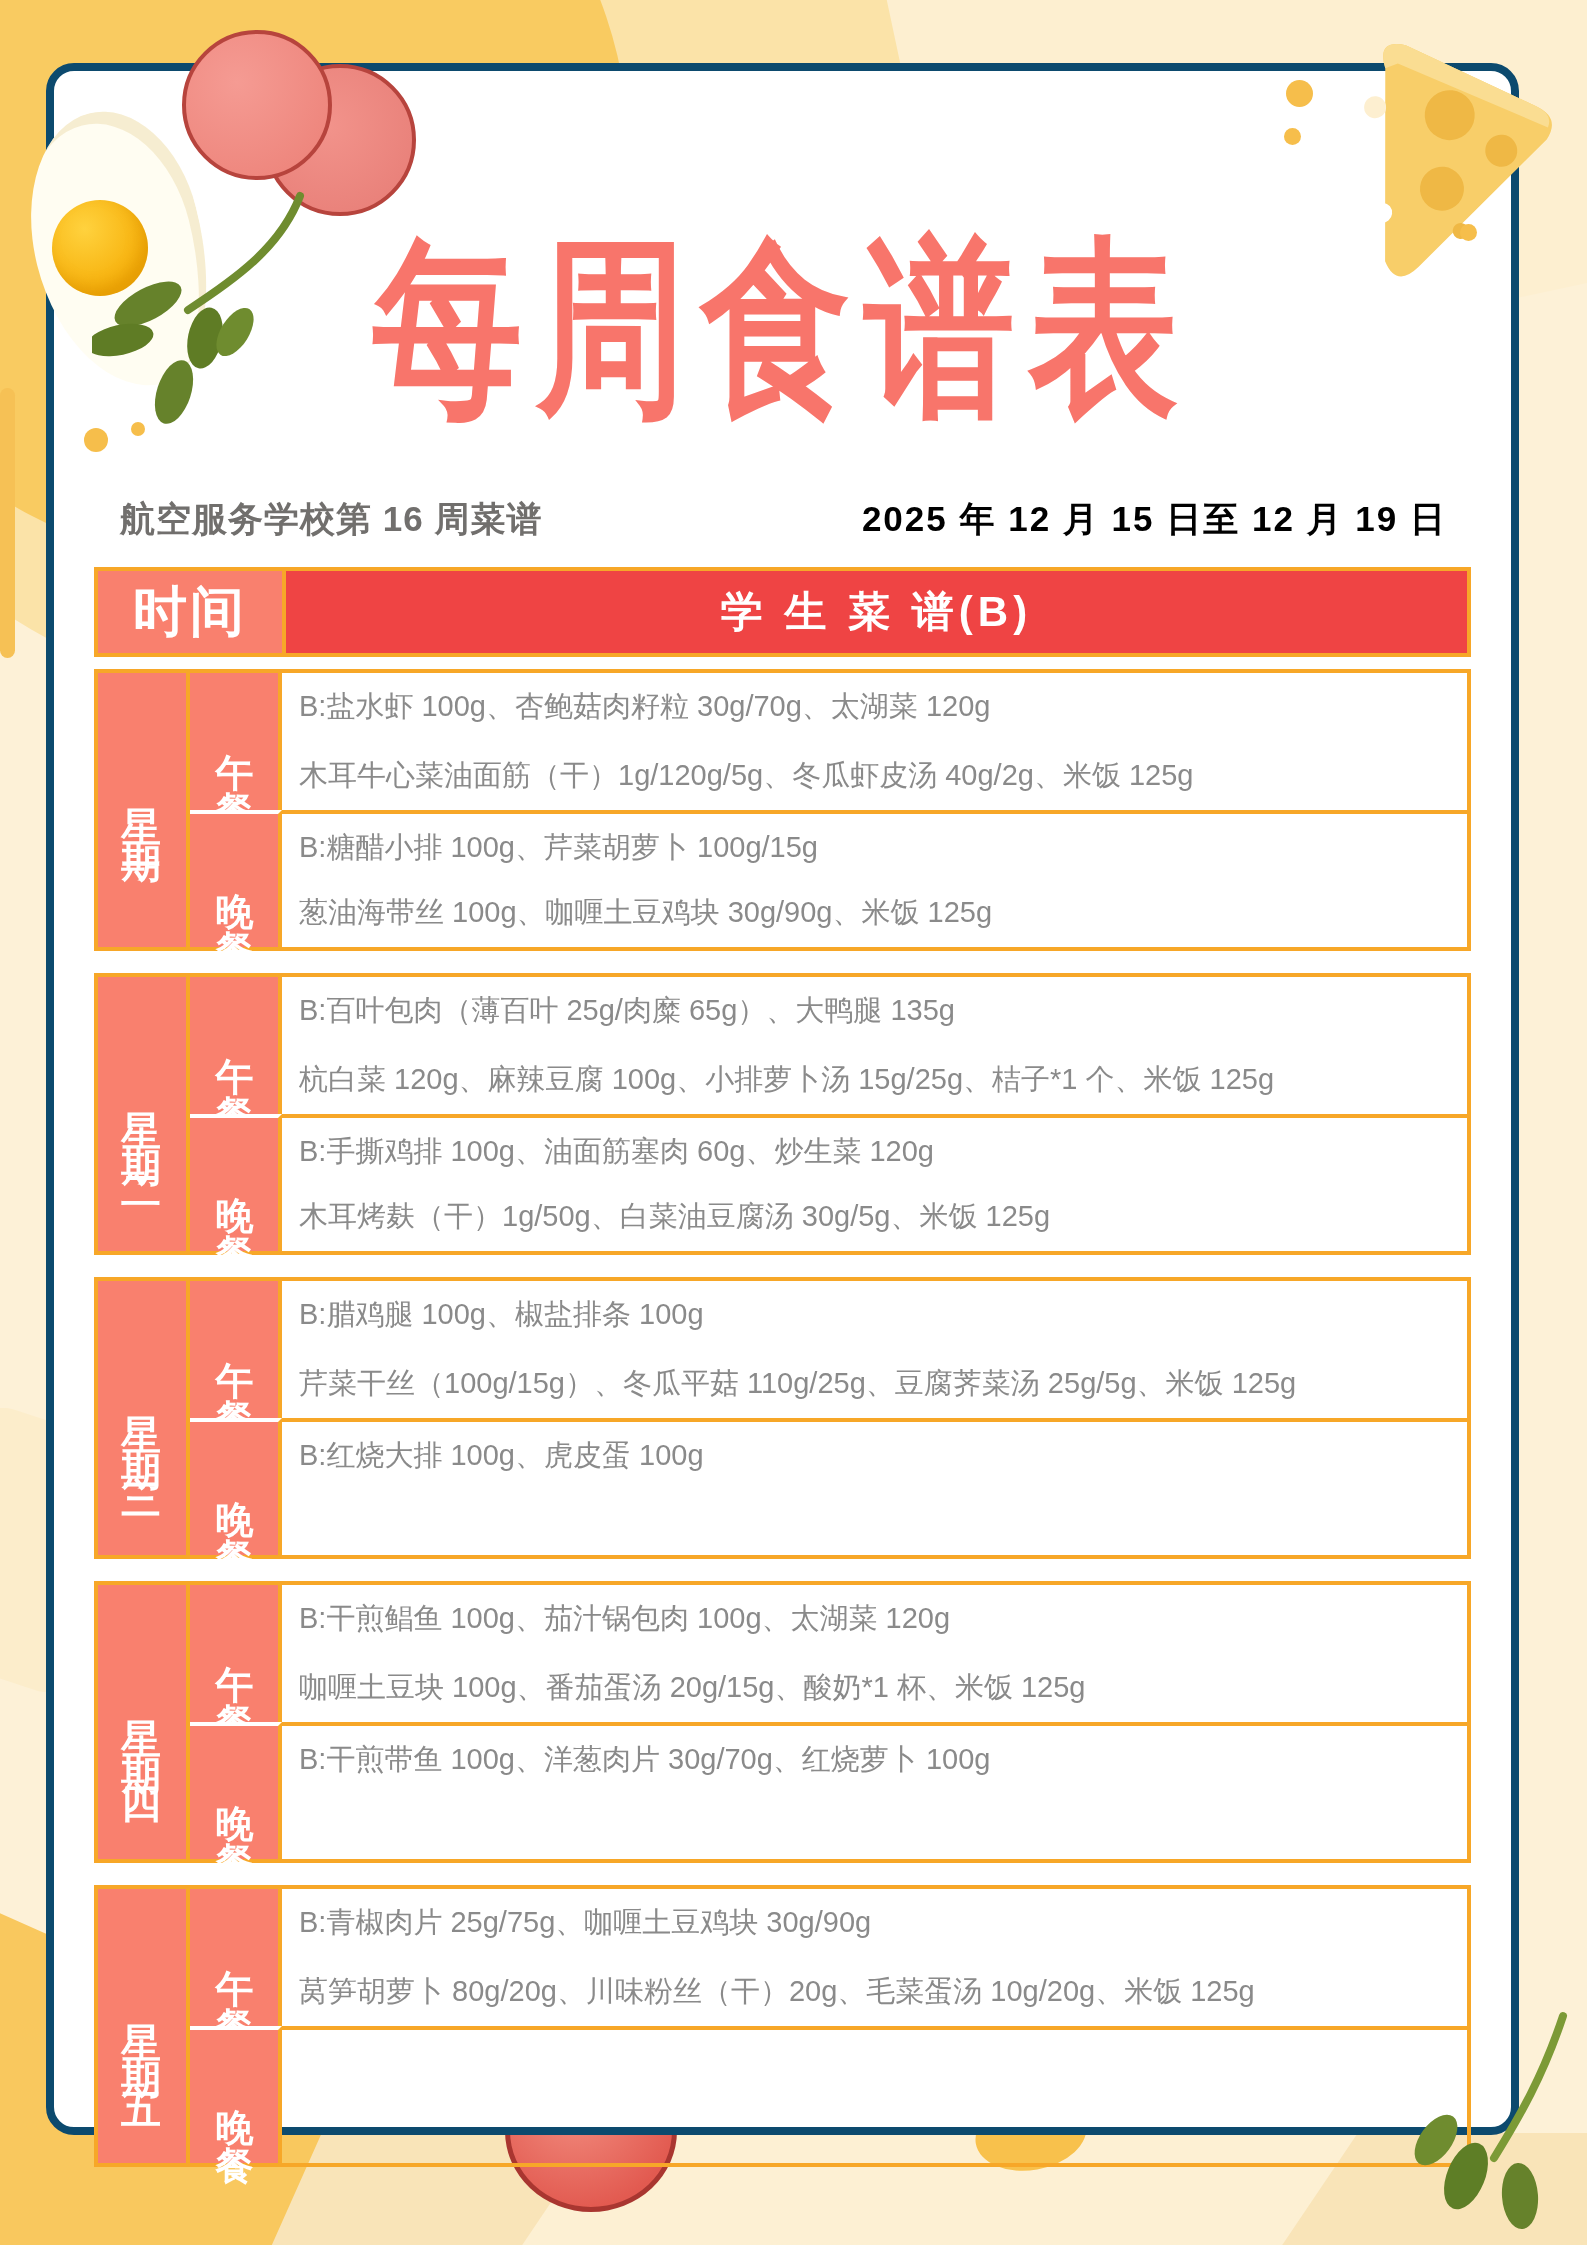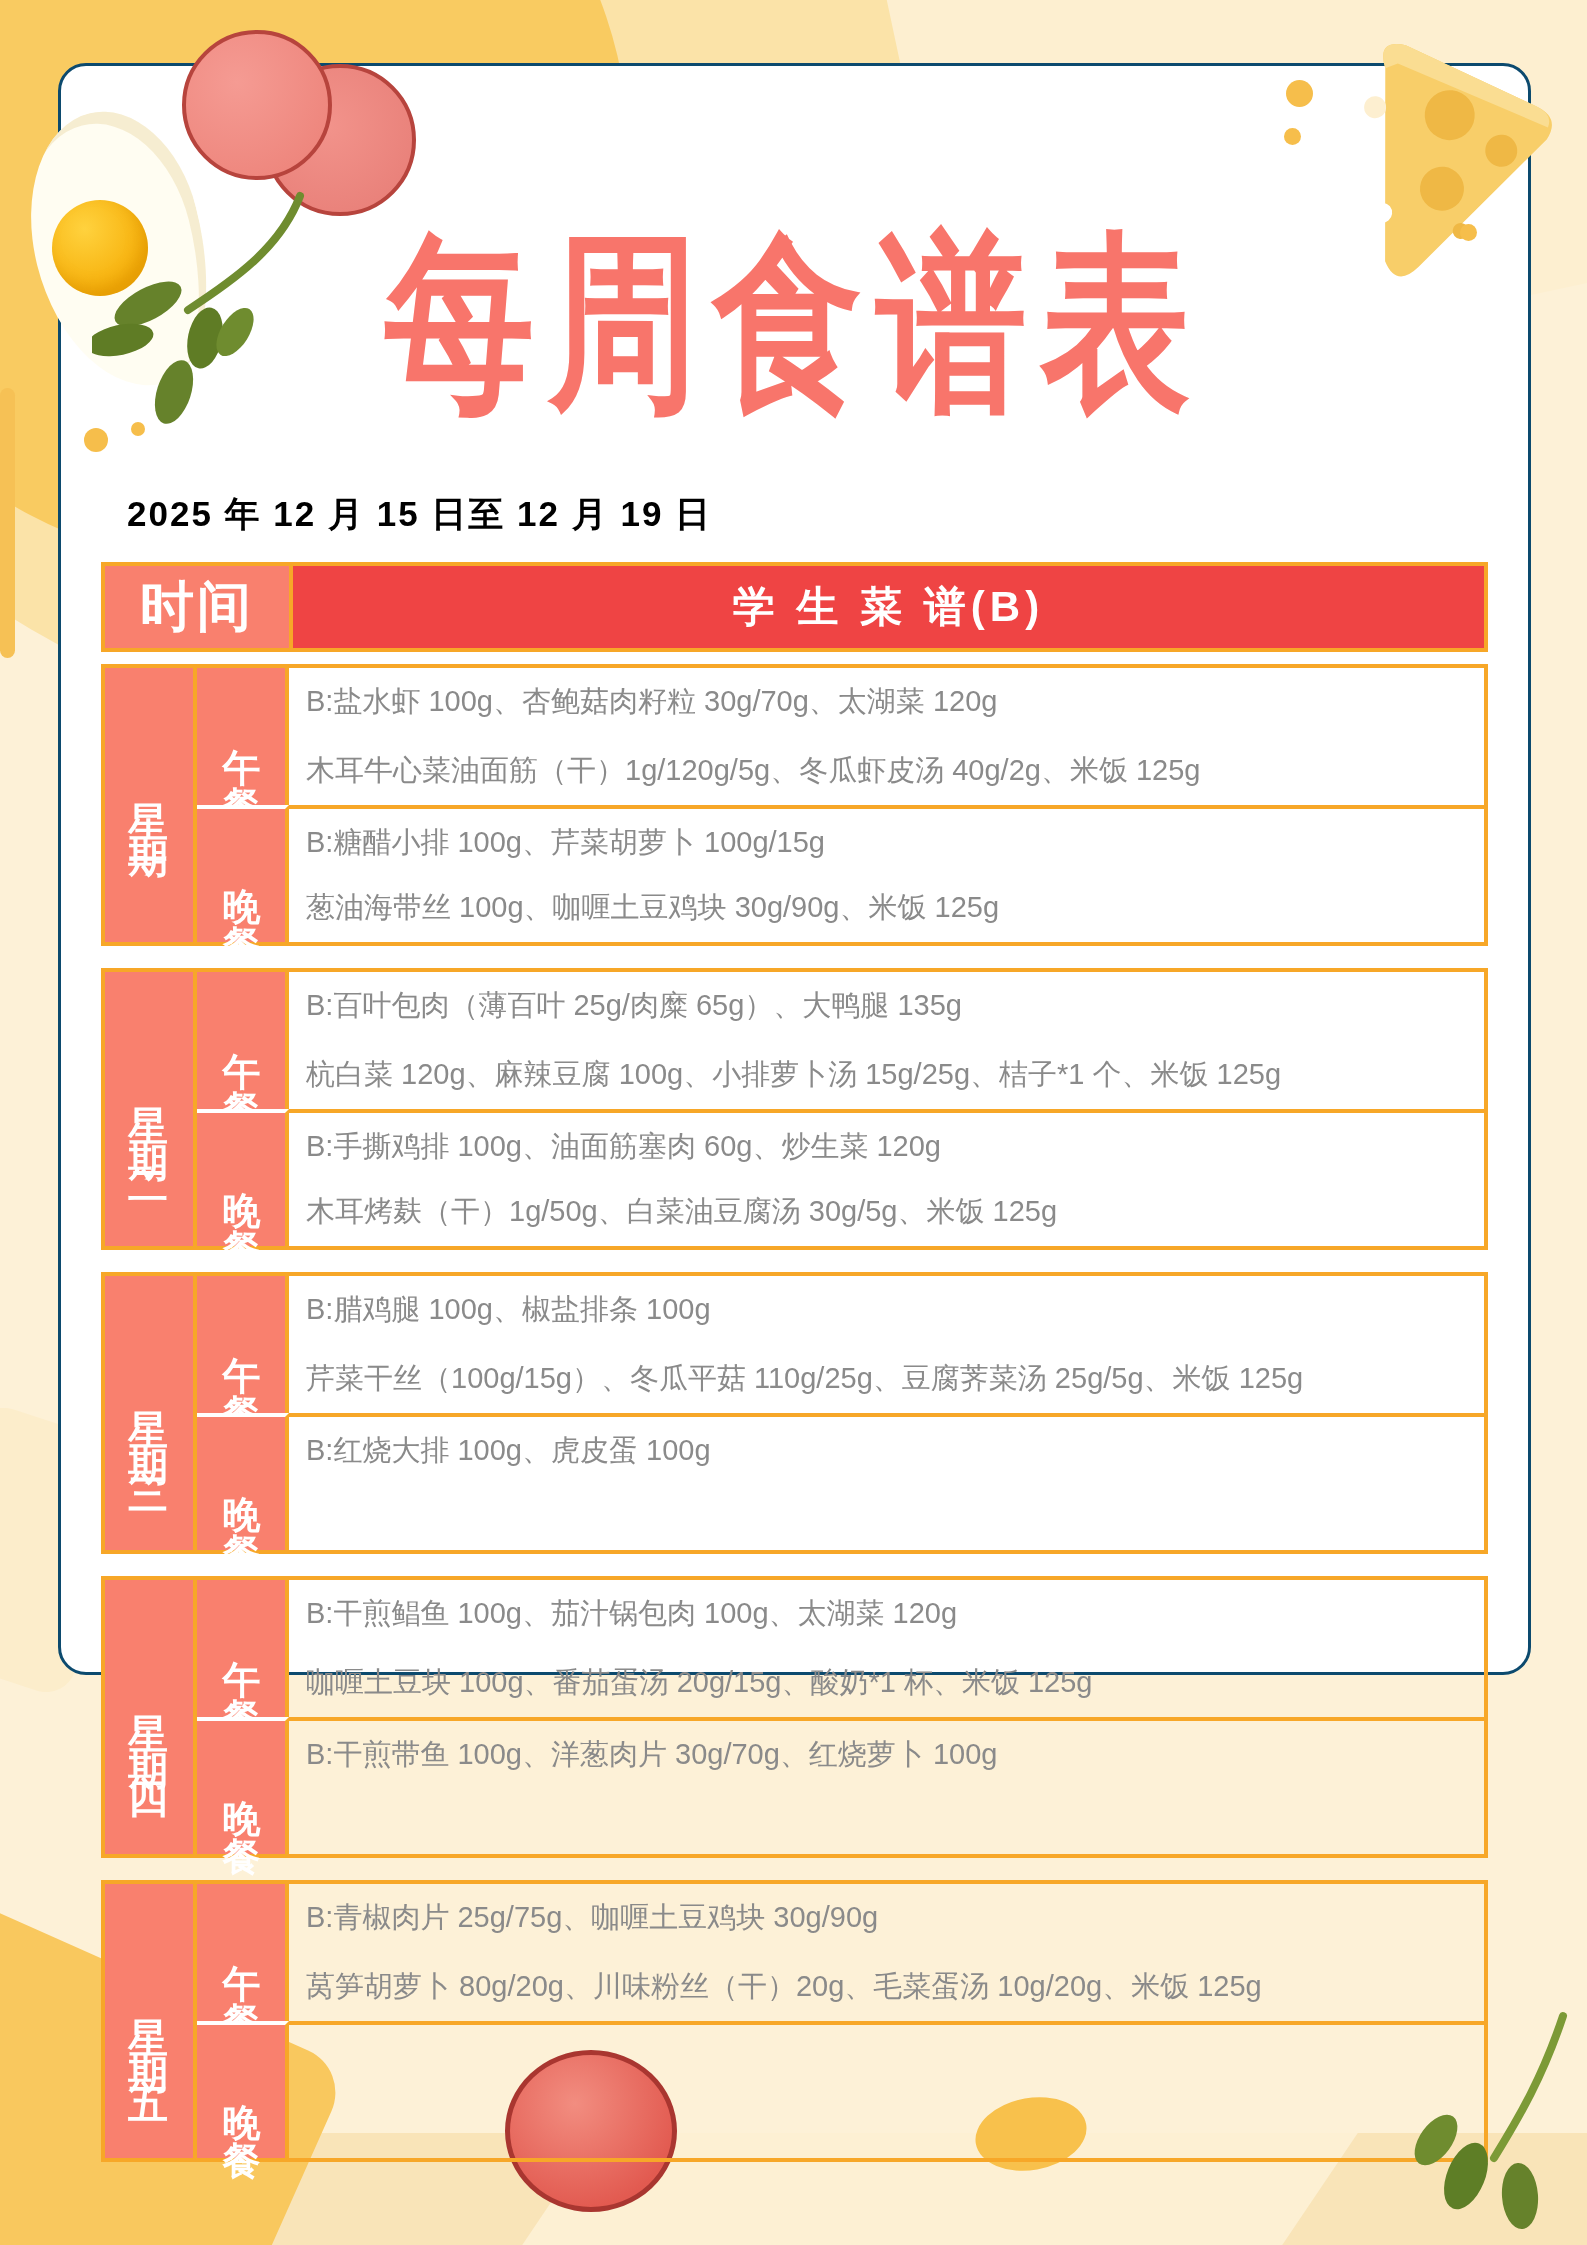--- a/index.html
+++ b/index.html
@@ -50,22 +50,22 @@
            background:radial-gradient(circle at 36% 34%, #F59B93, #EE867D 78%);
            border:4px solid #B7443D; z-index:4; }
   .ham-2 { left:264px; top:64px; width:152px; height:152px; border-radius:50%;
            background:radial-gradient(circle at 42% 40%, #F2938B, #E9817A 78%);
            border:4px solid #B7443D; z-index:3; }
   .sprig-tl { left:92px; top:168px; width:245px; height:275px; }
   .cheese { left:1348px; top:18px; width:215px; height:285px; transform:rotate(6deg); }
   .sprig-br { left:1398px; top:2008px; width:190px; height:237px; }
 
   
-  .card { position:absolute; left:58px; top:63px; width:1473px; height:1612px;
-          background:#FFFFFF; border:3px solid #0c4a6e; border-radius:28px; z-index:2; }
+  .card { position:absolute; left:46px; top:63px; width:1473px; height:2072px;
+          background:#FFFFFF; border:8px solid #0c4a6e; border-radius:28px; z-index:2; }
 
   .poster-title { margin-top:158px; height:205px; display:flex; align-items:center; justify-content:center;
                   font-size:150px; font-weight:900; color:#F8756B; letter-spacing:14px;
                   transform:scaleY(1.28); white-space:nowrap; }
 
   .subtitle-row { display:flex; justify-content:space-between; align-items:flex-end;
                   margin:62px 64px 24px 66px; font-weight:700; }
   .school-week { font-size:35px; color:#716F6D; letter-spacing:1px; }
   .date-range  { font-size:35px; color:#000000; letter-spacing:2px; }
 
@@ -109,20 +109,21 @@
 <div class="bg-shape bg-streak-b"></div>
 <div class="bg-shape bg-wedge-bl"></div>
 
 <div class="tomato"></div>
 <div class="blob-bottom"></div>
 
 <div class="card">
   <div class="poster-title">每周食谱表</div>
 
   <div class="subtitle-row">
+    <div class="school-week">航空服务学校第 16 周菜谱</div>
     <div class="date-range">2025 年 12 月 15 日至 12 月 19 日</div>
   </div>
 
   <div class="menu-table">
 
     <div class="header-block">
       <div class="th-time">时间</div>
       <div class="th-menu">学 生 菜 谱(B)</div>
     </div>
 

